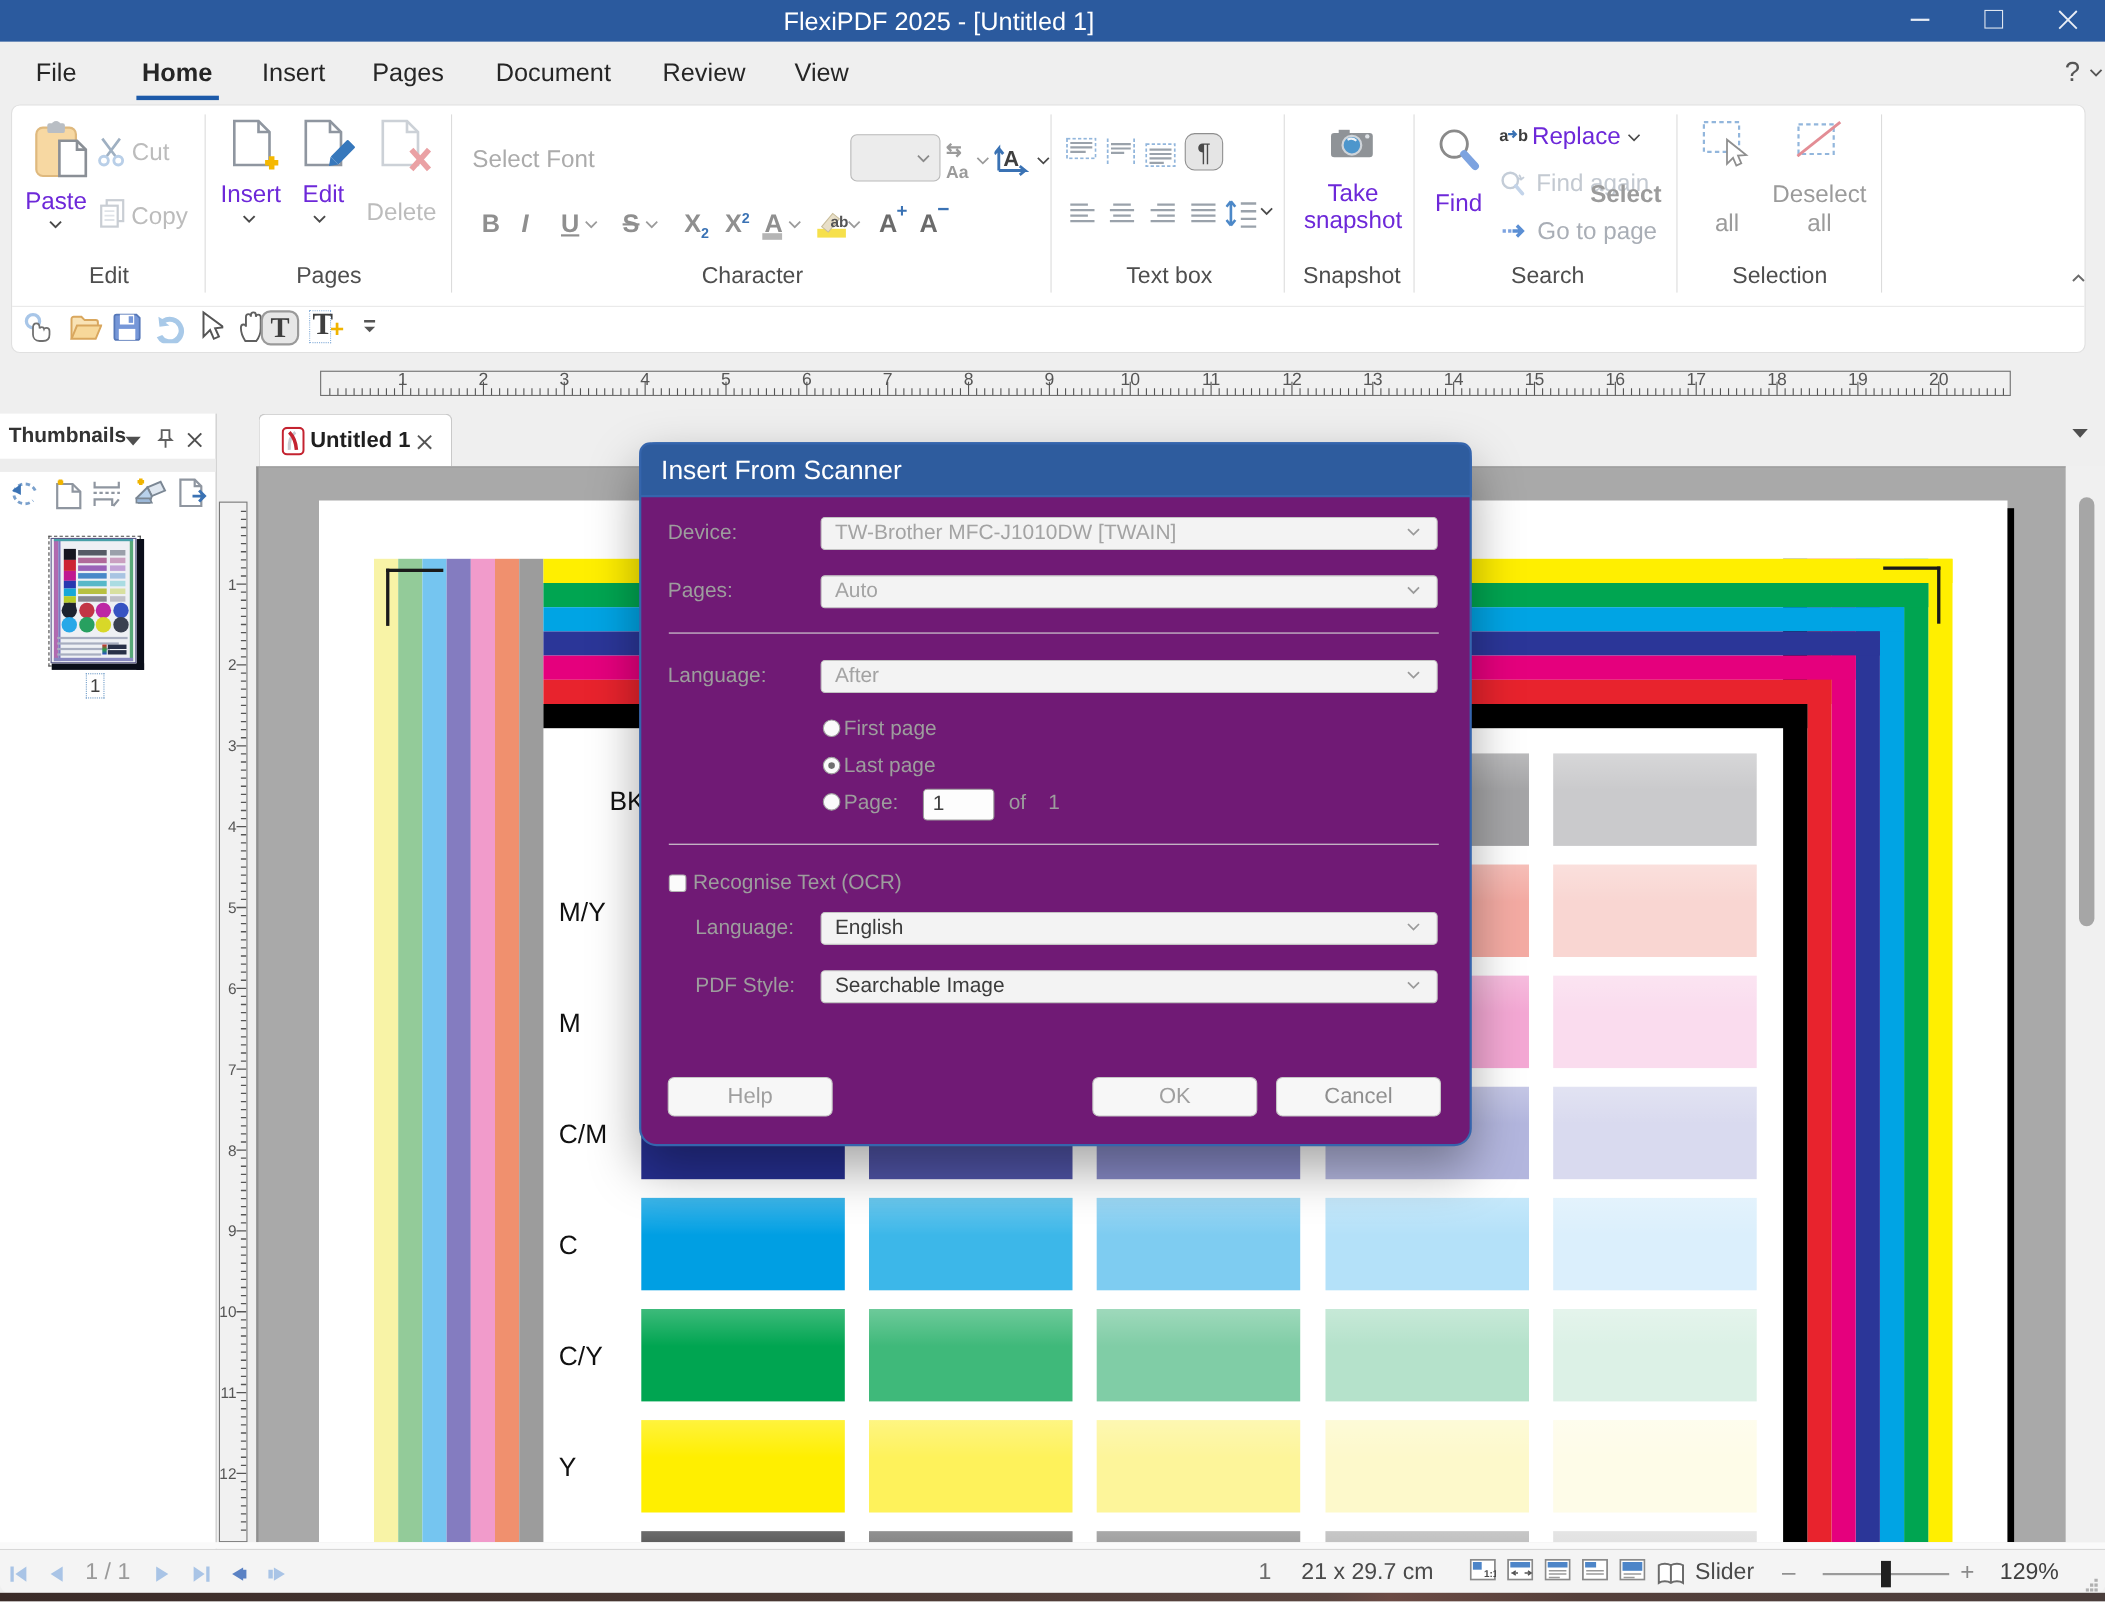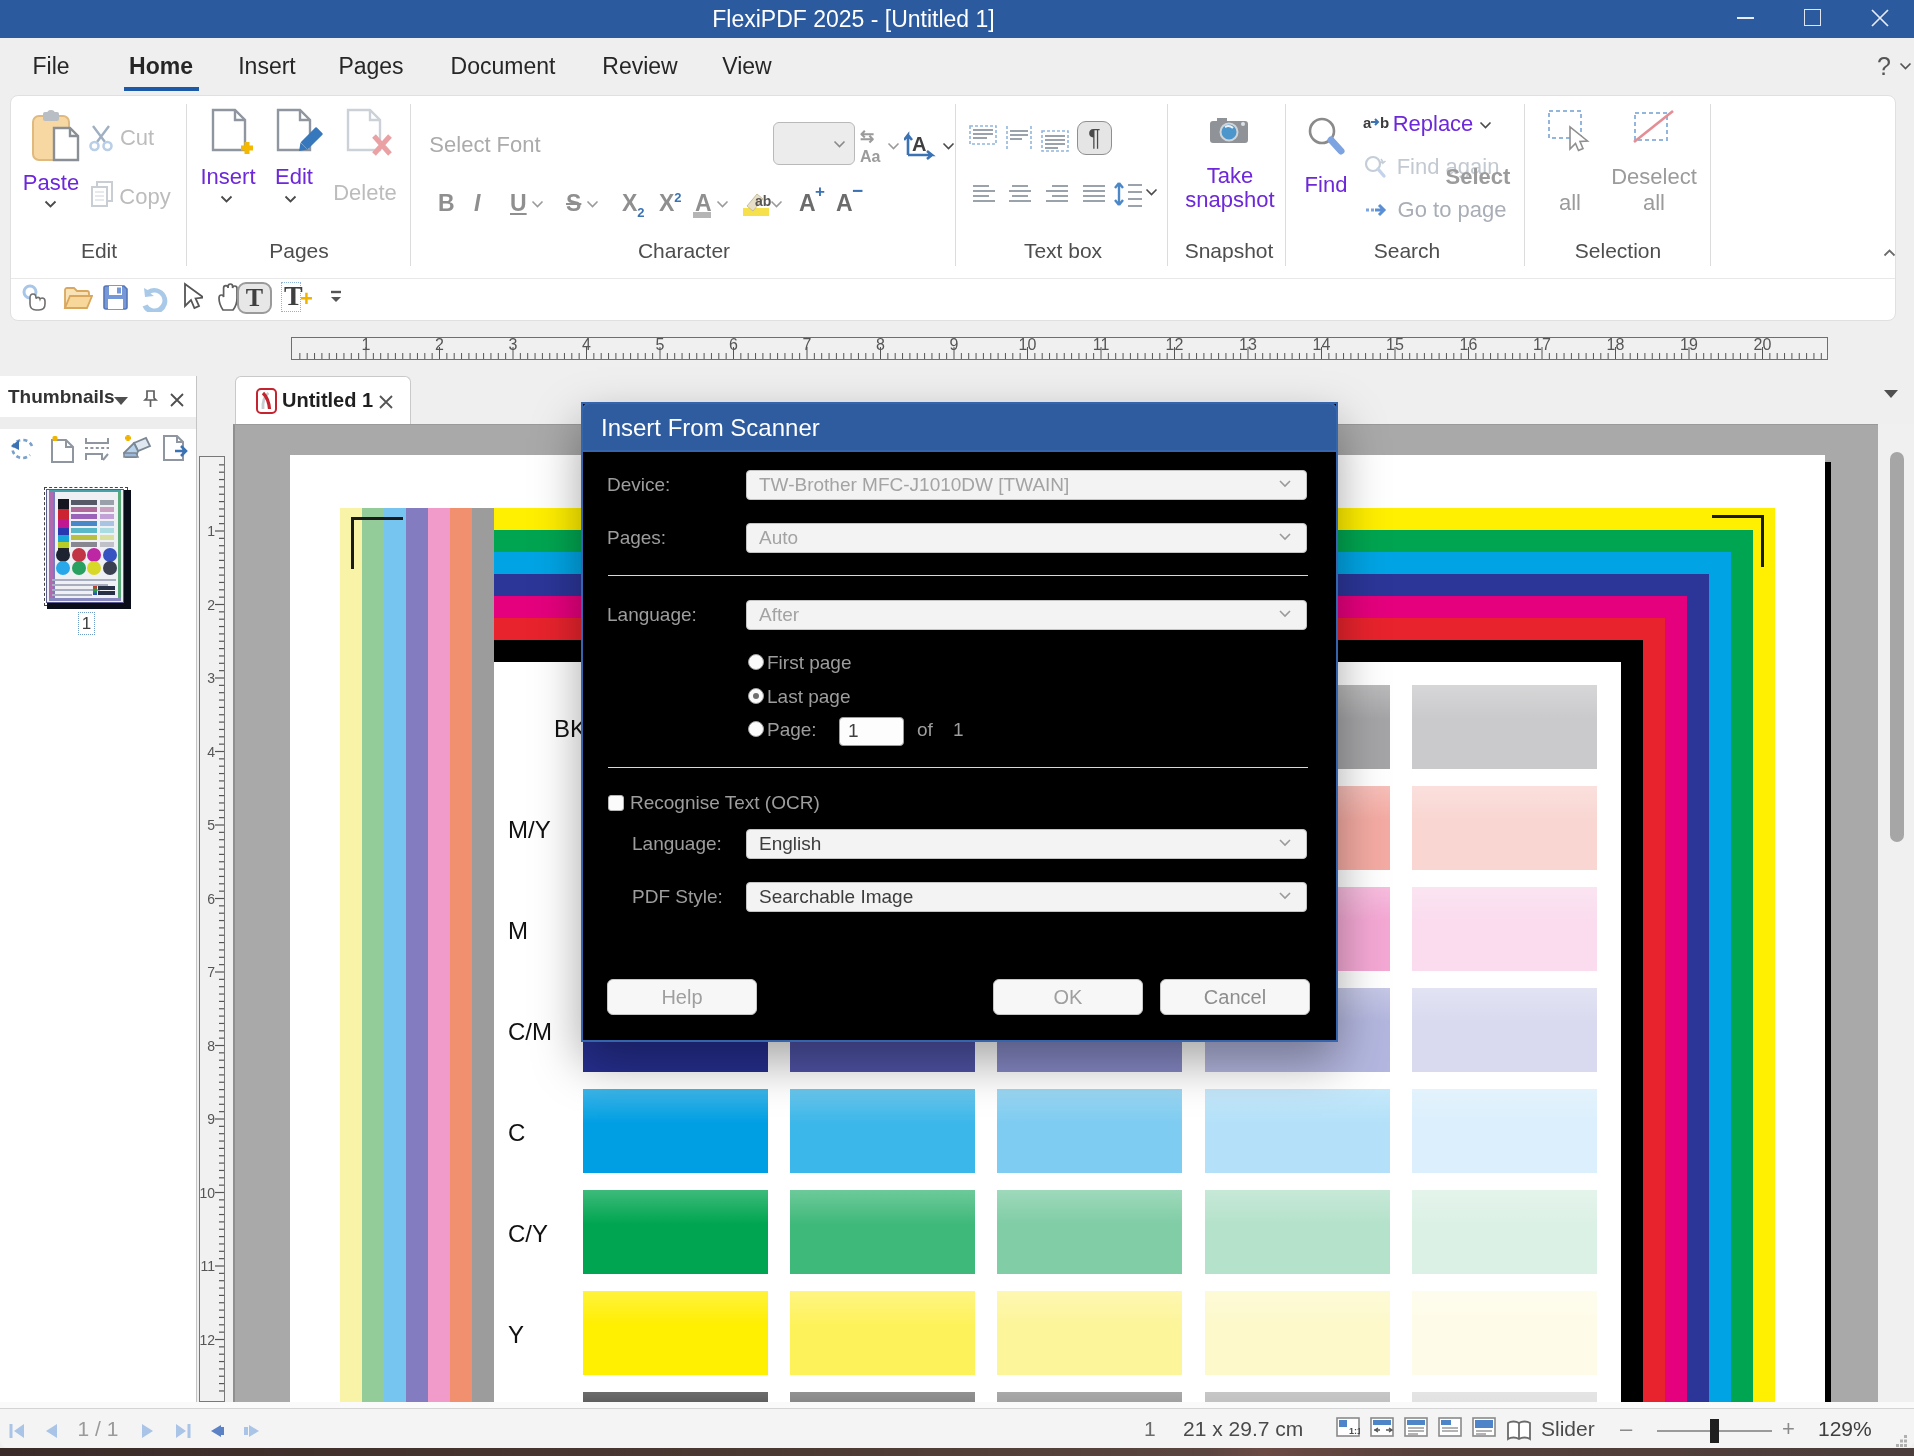--- a/index.html
+++ b/index.html
@@ -41,21 +41,21 @@
 .sw { position:absolute; width:185px; height:84px; }
 .sw i { display:block; width:100%; height:40%; background:linear-gradient(180deg,rgba(255,255,255,0.24),rgba(255,255,255,0)); }
 .rowlab { position:absolute; font-size:24px; color:#111; transform:translateY(-50%); }
 
 #sbtrack { left:1878px; top:424px; width:36px; height:978px; background:#f0f0f0; }
 #sbthumb { left:1890px; top:452px; width:14px; height:390px; background:#a6a6a6; border-radius:7px; }
 
 #statusbar { left:0; top:1408px; width:1914px; height:40px; background:#f4f4f4; border-top:1px solid #d4d4d4; border-radius:0 0 8px 8px; }
 #deskstrip { left:0; top:1448px; width:1914px; height:8px; background:linear-gradient(90deg,#3a2b28 0%,#4a3833 40%,#5a4540 63%,#6b4a44 66%,#543f3a 75%,#4a3d3b 100%); }
 
-#dialog { left:581px; top:402px; width:757px; height:640px; border:2px solid #3565ad; border-radius:0; background:#000000; box-shadow:0 20px 45px rgba(0,0,0,0.35); }
+#dialog { left:581px; top:402px; width:757px; height:640px; border:2px solid #3565ad; border-radius:16px; background:#701a75; box-shadow:0 20px 45px rgba(0,0,0,0.35); }
 #dlgtitle { position:absolute; left:-2px; top:-2px; width:757px; height:50px; background:#2e5c9e; border-radius:10px 10px 0 0; border:2px solid #3565ad; }
 #dlgtitle span { position:absolute; left:18px; top:0; line-height:48px; font-size:24px; color:#fff; }
 .dlbl { position:absolute; font-size:19px; color:#9d9d9d; transform:translateY(-50%); }
 .combo { position:absolute; left:163px; width:561px; height:30px; border:1.5px solid #c3c3c3; border-radius:4px; background:#f3f3f3; font-size:19px; line-height:27px; padding-left:12px; color:#a3a3a3; }
 .combo.dark { color:#3c3c3c; }
 .combo .chv { position:absolute; right:14px; top:8px; }
 .dsep { position:absolute; left:25px; width:700px; height:1px; background:#d8d8d8; }
 .radio { position:absolute; width:16px; height:16px; border:1.5px solid #9f9f9f; border-radius:50%; background:#fbfbfb; }
 .rlbl { position:absolute; font-size:19px; color:#9d9d9d; transform:translateY(-50%); }
 .dbtn { position:absolute; width:150px; height:36px; border:1px solid #c6c6c6; border-radius:6px; background:#f7f7f7; font-size:20px; color:#9f9f9f; text-align:center; line-height:34px; }

